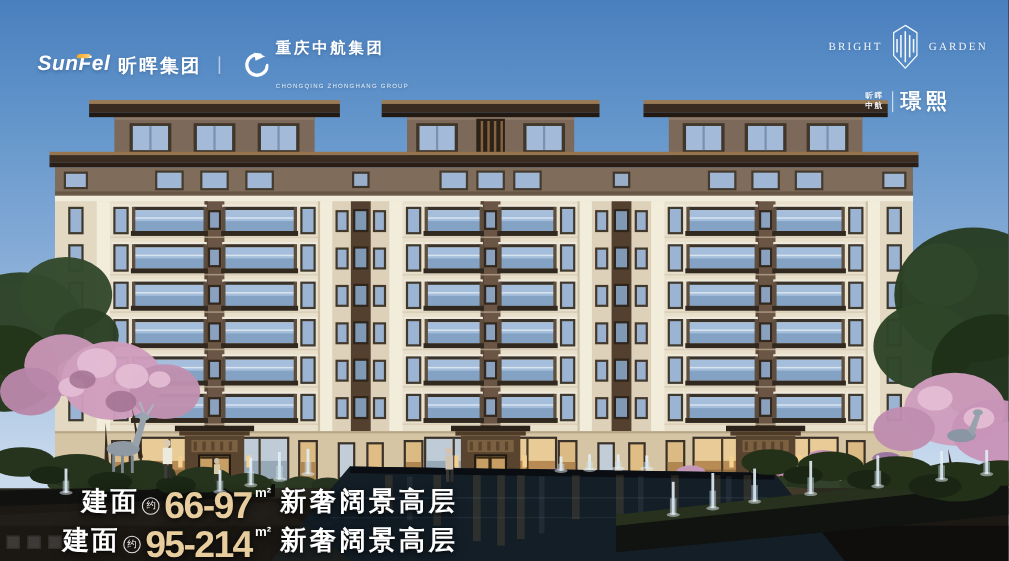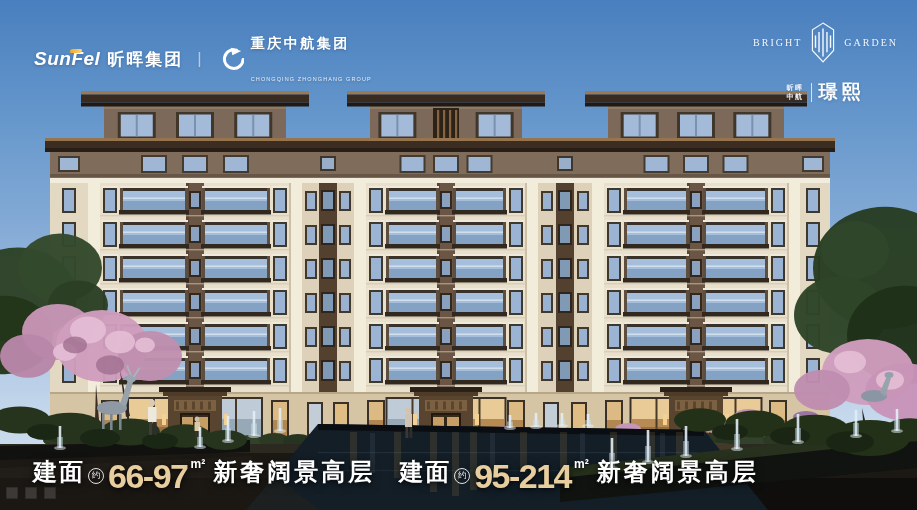--- a/index.html
+++ b/index.html
@@ -30,22 +30,22 @@
     color:#fbfcfd; text-shadow:0 1px 3px rgba(35,65,105,.3);gap:12px; }
   .pl-row1{ display:flex; align-items:center; }
   .pl-en{ font-family:"Liberation Serif", serif; font-size:10px; letter-spacing:2px; opacity:.95; }
   .pl-emblem{ margin:0 6px; display:block; }
   .pl-row2{ display:flex; align-items:center; margin-top:4px; }
   .pl-small{ display:flex; flex-direction:column; font-size:7px; font-weight:bold; letter-spacing:1.5px; line-height:1.3; opacity:.95; }
   .pl-vline{ width:1px; height:19px; background:rgba(255,255,255,.75); margin:0 7px; }
   .pl-name{ font-size:19px; font-weight:bold; letter-spacing:4px; }
 
   
-  .tagline{ position:absolute; left:33px; top:456px; display:flex; align-items:flex-end;
-    color:#fff; white-space:nowrap; text-shadow:0 2px 10px rgba(0,0,0,.6),0 1px 3px rgba(0,0,0,.5); }
+  .tagline{ position:absolute; left:33px; top:440px; display:flex; align-items:flex-end;
+    color:#fff; white-space:nowrap; text-shadow:0 2px 10px rgba(0,0,0,.6),0 1px 3px rgba(0,0,0,.5);flex-direction:column; }
   .tag-group{ display:flex; align-items:flex-end; }
   .tag-group + .tag-group{ margin-left:24px; }
   .tag-label{ font-size:24px; font-weight:bold; letter-spacing:2px; margin-bottom:3px; }
   .tag-approx{ width:14px; height:14px; border:1px solid rgba(255,255,255,.9); border-radius:50%;
     font-size:8.5px; display:flex; align-items:center; justify-content:center; margin:0 4px 7px 3px; }
   .tag-range{ font-size:34px; font-weight:bold; color:var(--gold); letter-spacing:-1.5px; line-height:.85; }
   .tag-unit{ font-size:12px; font-weight:bold; margin:0 5px 20px 3px; }
   .tag-desc{ font-size:24px; font-weight:bold; letter-spacing:3px; margin-bottom:3px; margin-left:3px; }
 
   .watermark{ position:absolute; left:6px; top:487px; display:flex; gap:7px; opacity:.18; }

